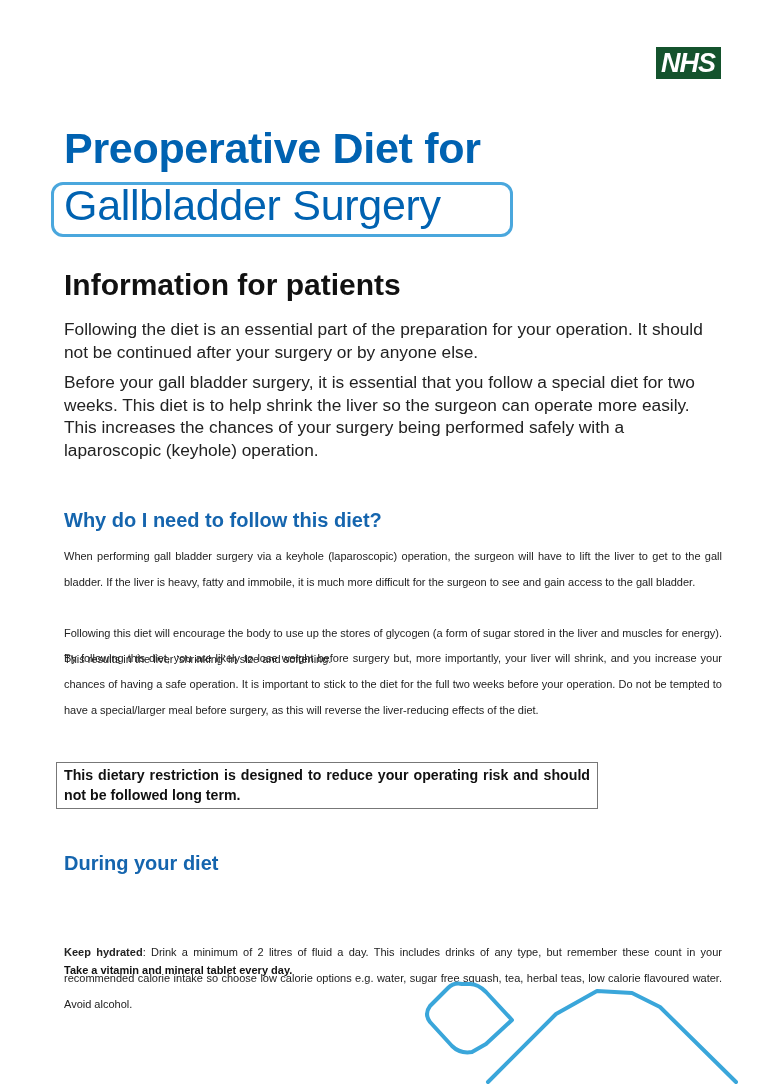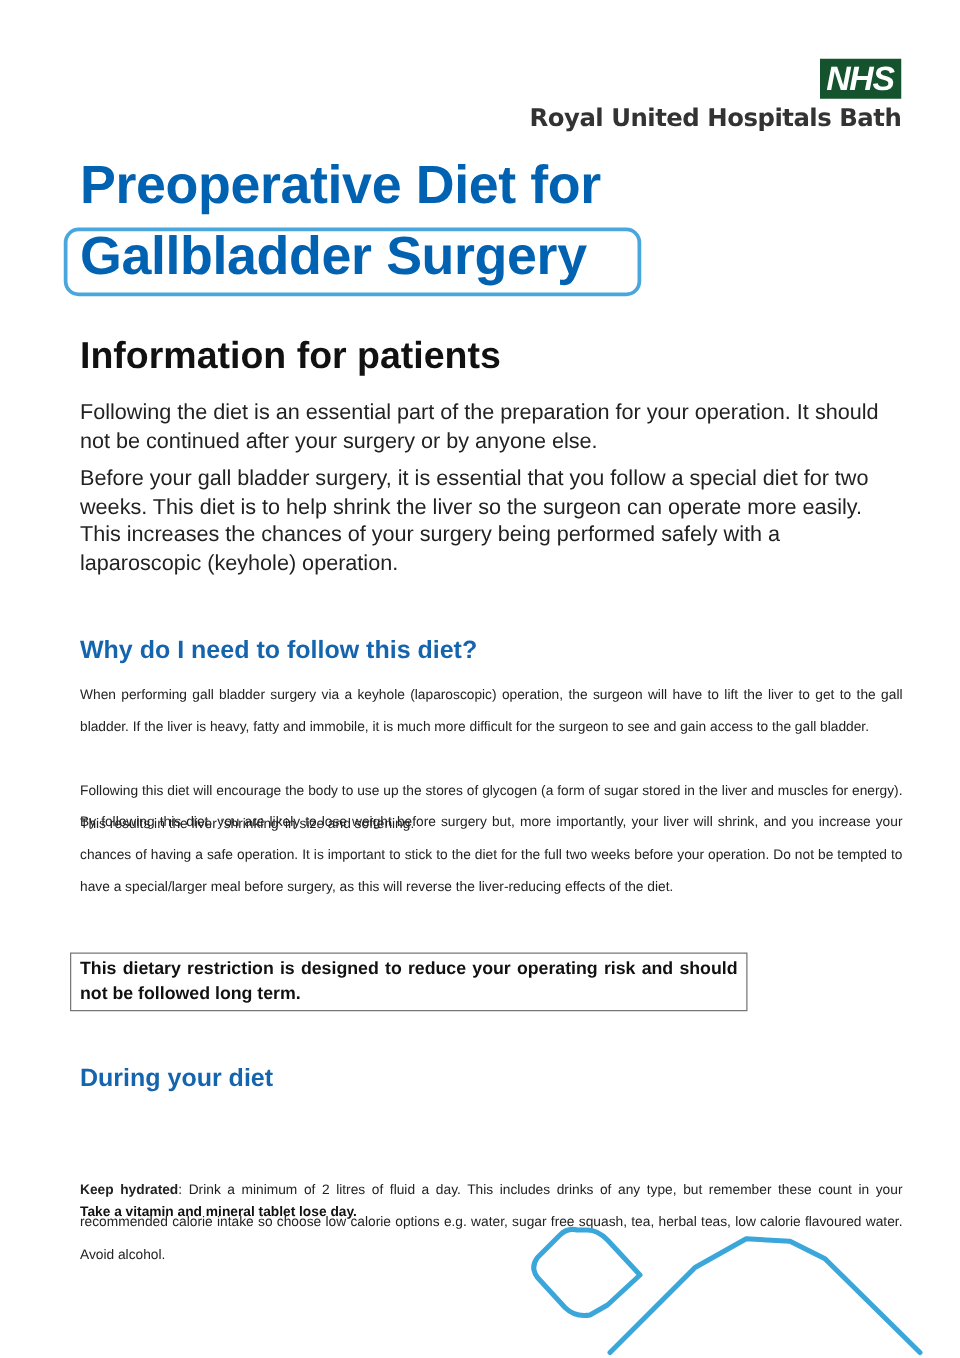--- a/index.html
+++ b/index.html
@@ -20,42 +20,41 @@
     .title-line1 {
       position: absolute; left: 64px; top: 124px;
       font-size: 43px; font-weight: bold; color: #0062b1; letter-spacing: -0.3px;
     }
     .title-box {
       position: absolute; left: 51px; top: 182px; width: 462px; height: 55px;
       border: 3px solid #4aa7dd; border-radius: 12px; box-sizing: border-box;
     }
     .title-line2 {
       position: absolute; left: 64px; top: 181px;
-      font-size: 43px; font-weight: bold; color: #0062b1; letter-spacing: -0.3px;
+      font-size: 43px; font-weight: normal; color: #0062b1; letter-spacing: -0.3px;
     }
     .h-info { position: absolute; left: 64px; top: 268px; font-size: 30px; font-weight: bold; color: #111; }
     .intro { position: absolute; left: 64px; top: 318px; width: 650px; font-size: 17.3px; line-height: 22.5px; color: #222; }
     .intro p { margin: 0 0 8px 0; }
 
     .h2 { position: absolute; left: 64px; font-size: 20px; font-weight: bold; color: #1565ae; }
     .body-text { position: absolute; left: 64px; width: 658px; font-size: 11px; line-height: 26px; color: #222; text-align: justify; }
     .body-text p { margin: 0; }
     .notice {
       position: absolute; left: 56px; top: 762px; width: 542px; box-sizing: border-box;
       border: 1px solid #777; padding: 2px 7px 3px 7px;
       font-size: 14.2px; line-height: 20px; font-weight: bold; color: #111; text-align: justify;
     }
     .deco { position: absolute; left: 400px; top: 960px; }
   </style>
 </head>
 <body>
 
 <div class="logo-wrap">
   <div><span class="nhs-box">NHS</span></div>
-  <div class="org-name">Royal United Hospitals Bath</div>
 </div>
 
 <div class="title-line1">Preoperative Diet for</div>
 <div class="title-box"></div>
 <div class="title-line2">Gallbladder Surgery</div>
 
 <div class="h-info">Information for patients</div>
 <div class="intro">
   <p>Following the diet is an essential part of the preparation for your operation. It should not be continued after your surgery or by anyone else.</p>
   <p>Before your gall bladder surgery, it is essential that you follow a special diet for two weeks. This diet is to help shrink the liver so the surgeon can operate more easily. This increases the chances of your surgery being performed safely with a laparoscopic (keyhole) operation.</p>
@@ -70,18 +69,18 @@
 </div>
 <div class="body-text" style="top:645px;">
   <p>By following this diet, you are likely to lose weight before surgery but, more importantly, your liver will shrink, and you increase your chances of having a safe operation. It is important to stick to the diet for the full two weeks before your operation. Do not be tempted to have a special/larger meal before surgery, as this will reverse the liver-reducing effects of the diet.</p>
 </div>
 <div class="notice">This dietary restriction is designed to reduce your operating risk and should not be followed long term.</div>
 
 <div class="h2" style="top:852px;">During your diet</div>
 <div class="body-text" style="top:939px;">
   <p><b>Keep hydrated</b><span>: Drink a minimum of 2 litres of fluid a day. This includes drinks of any type, but remember these count in your recommended calorie intake so choose low calorie options e.g. water, sugar free squash, tea, herbal teas, low calorie flavoured water. Avoid alcohol.</span></p>
 </div>
-<div class="body-text" style="top:957px; font-weight:bold; color:#111;">Take a vitamin and mineral tablet lose day.</div>
+<div class="body-text" style="top:957px; font-weight:bold; color:#111;">Take a vitamin and mineral tablet every day.</div>
 
 <svg class="deco" width="368" height="126" viewBox="0 0 368 126">
   <path d="M62 24 Q54 22 48 28 L30 46 Q24 54 30 62 L52 86 Q60 94 72 92 L86 84 L112 60 L86 32 Q78 24 70 24 Z" fill="none" stroke="#3aa6da" stroke-width="4" stroke-linejoin="round"></path>
   <path d="M88 122 L156 54 L197 31 L232 33 L260 47 L336 122" fill="none" stroke="#3aa6da" stroke-width="4" stroke-linejoin="round" stroke-linecap="round"></path>
 </svg>
 
 </body></html>

